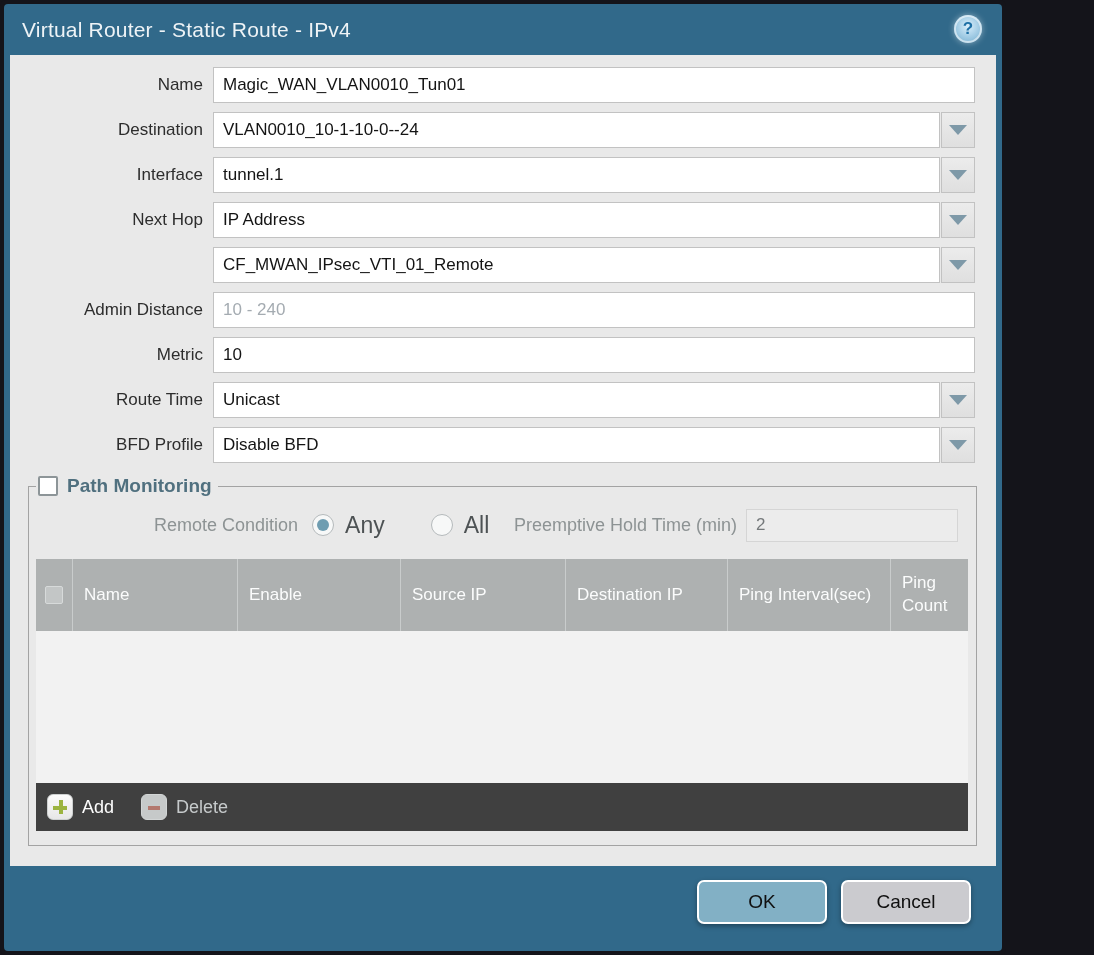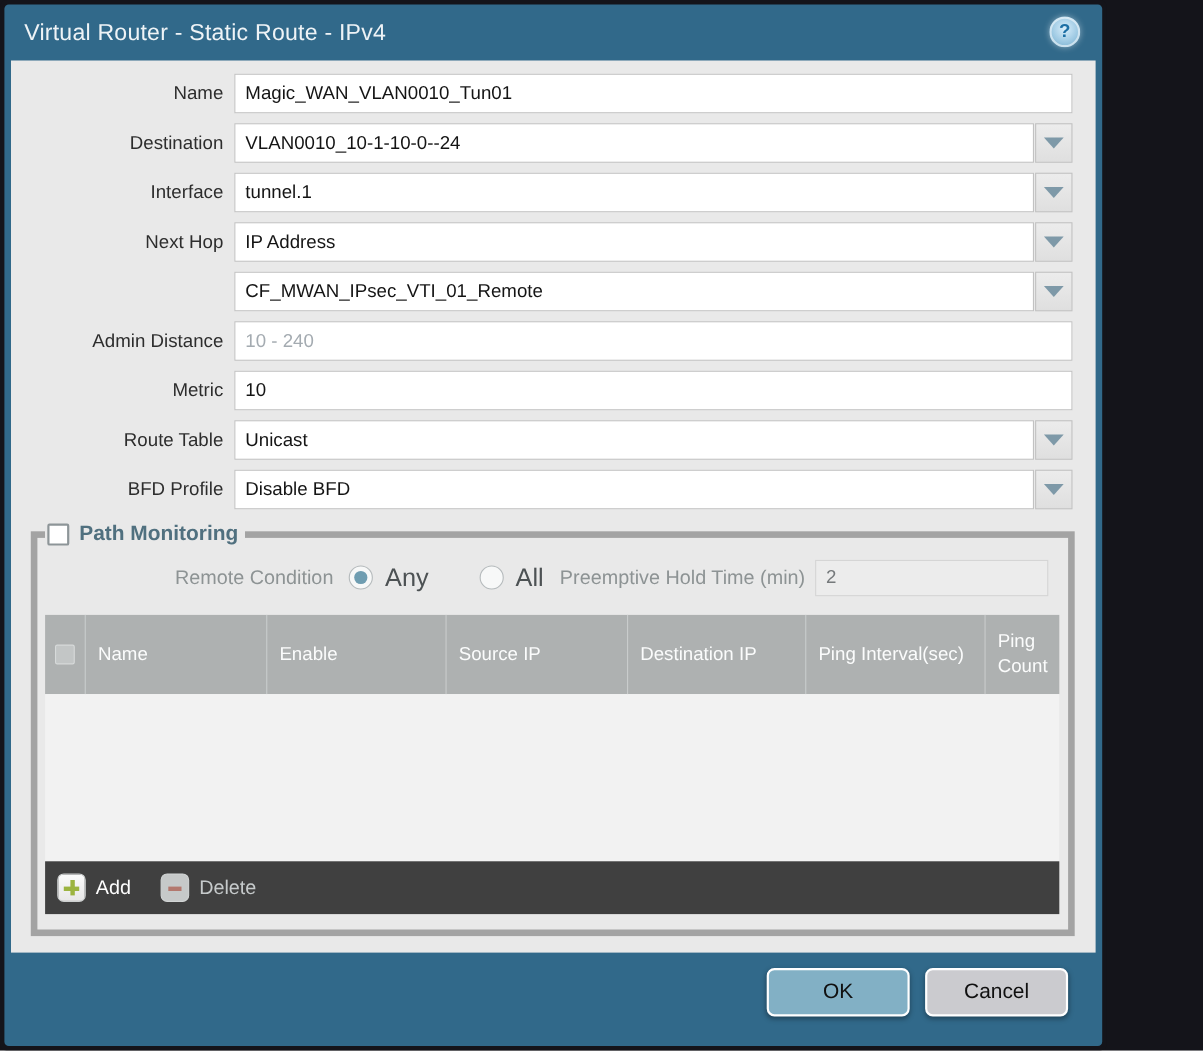--- a/index.html
+++ b/index.html
@@ -27,21 +27,21 @@
   .row .ctrl { flex:1; display:flex; }
   .txt { flex:1; height:36px; border:1px solid #c2c2c2; background:#fff; font-family:"Liberation Sans",sans-serif;
          font-size:17px; color:#141414; padding:0 9px; outline:none; min-width:0; }
   .txt::placeholder { color:#a4abb1; }
   .dd-btn { width:34px; height:36px; margin-left:1px; background:linear-gradient(#ececec,#dfdfdf);
             border:1px solid #c2c2c2; display:flex; align-items:center; justify-content:center; cursor:pointer; flex:none; }
   .dd-btn i { display:block; width:0; height:0; border-left:9px solid transparent; border-right:9px solid transparent;
               border-top:10px solid #7e99a8; }
 
   
-  fieldset.pm { margin:12px 19px 0 18px; border:6px solid #a3a3a3; padding:0 8px 14px 7px; }
+  fieldset.pm { margin:12px 19px 0 18px; border:1px solid #a3a3a3; padding:0 8px 14px 7px; }
   .pm legend { display:flex; align-items:center; gap:9px; padding:0 6px 0 2px; margin-left:0; }
   .pm-check { width:20px; height:20px; background:#fff; border:2px solid #8d9598; border-radius:2px; cursor:pointer; }
   .pm-title { font-size:19px; font-weight:bold; color:#50707f; }
 
   .fc-row { display:flex; align-items:center; margin-top:10px; height:36px; }
   .fc-label { margin-left:118px; font-size:18px; color:#8d9394; }
   .radio { width:22px; height:22px; border-radius:50%; background:#f7f8f8; border:1px solid #b5babc;
            display:flex; align-items:center; justify-content:center; cursor:pointer; flex:none; }
   .radio.sel i { display:block; width:12px; height:12px; border-radius:50%; background:#6f9db1; }
   .radio-lbl { font-size:23px; color:#4d5254; margin-left:11px; }
@@ -151,21 +151,21 @@
       </div>
 
       <div class="row">
         <div class="lbl">Metric</div>
         <div class="ctrl">
             <input class="txt" value="10" style="">
           </div>
       </div>
 
       <div class="row">
-        <div class="lbl">Route Table</div>
+        <div class="lbl">Route Time</div>
         <div class="ctrl">
           <input class="txt" value="Unicast" style="">
           <div class="dd-btn">
               <i></i>
             </div>
         </div>
       </div>
 
       <div class="row">
         <div class="lbl">BFD Profile</div>

